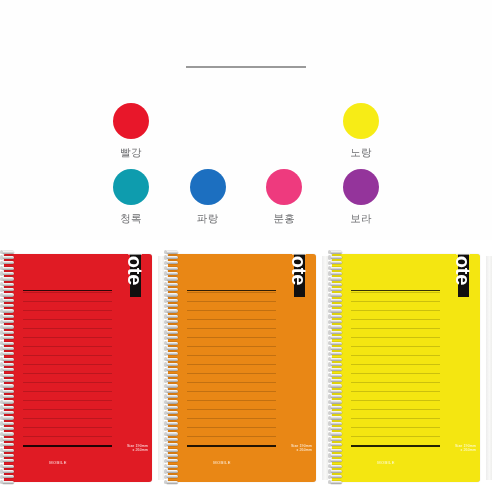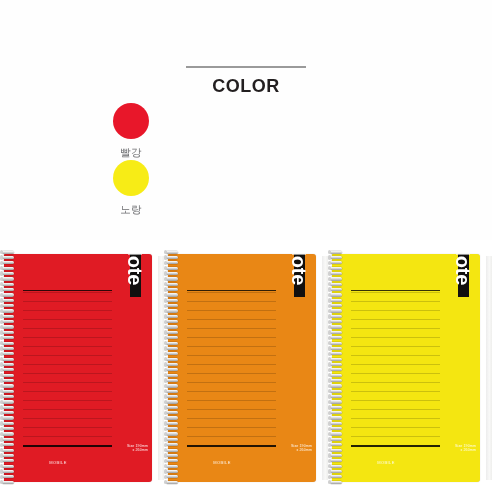--- a/index.html
+++ b/index.html
@@ -57,21 +57,21 @@
 
   .swatch-grid {
     position: absolute;
     left: 96px;
     top: 103px;
     width: 300px;
   }
 
   .swatch-row {
     display: flex;
-    flex-direction: column;
+    flex-direction: row;
     justify-content: space-between;
     width: 300px;
     margin-bottom: 9px;
   }
 
   .swatch-cell {
     width: 70px;
     display: flex;
     flex-direction: column;
     align-items: center;
@@ -265,35 +265,52 @@
 </style>
 </head>
 <body>
 
 <div id="page">
 
   <div class="color-section">
 
     <div class="divider"></div>
 
-    <div class="color-title">COLOR</div>
 
     <div class="swatch-grid">
 
       <div class="swatch-row">
         <div class="swatch-cell">
           <span class="swatch-dot" id="dot-0-0" style="background: rgb(232, 23, 42);"></span>
           <span class="swatch-label">빨강</span>
         </div>
         <div class="swatch-cell">
           <span class="swatch-dot" id="dot-0-2" style="background: rgb(247, 236, 22);"></span>
           <span class="swatch-label">노랑</span>
         </div>
       </div>
 
+      <div class="swatch-row">
+        <div class="swatch-cell">
+          <span class="swatch-dot" id="dot-1-0" style="background: rgb(14, 156, 174);"></span>
+          <span class="swatch-label">청록</span>
+        </div>
+        <div class="swatch-cell">
+          <span class="swatch-dot" id="dot-1-1" style="background: rgb(28, 111, 192);"></span>
+          <span class="swatch-label">파랑</span>
+        </div>
+        <div class="swatch-cell">
+          <span class="swatch-dot" id="dot-1-2" style="background: rgb(238, 58, 126);"></span>
+          <span class="swatch-label">분홍</span>
+        </div>
+        <div class="swatch-cell">
+          <span class="swatch-dot" id="dot-1-3" style="background: rgb(148, 52, 155);"></span>
+          <span class="swatch-label">보라</span>
+        </div>
+      </div>
 
     </div>
   </div>
 
   <div class="notebooks">
 
     <div class="nb-panel">
       <div class="nb-cover" id="cover-0" style="background: rgb(224, 27, 36);">
         <div class="nb-rule-top"></div>
         <div class="nb-lines" id="lines-0">

